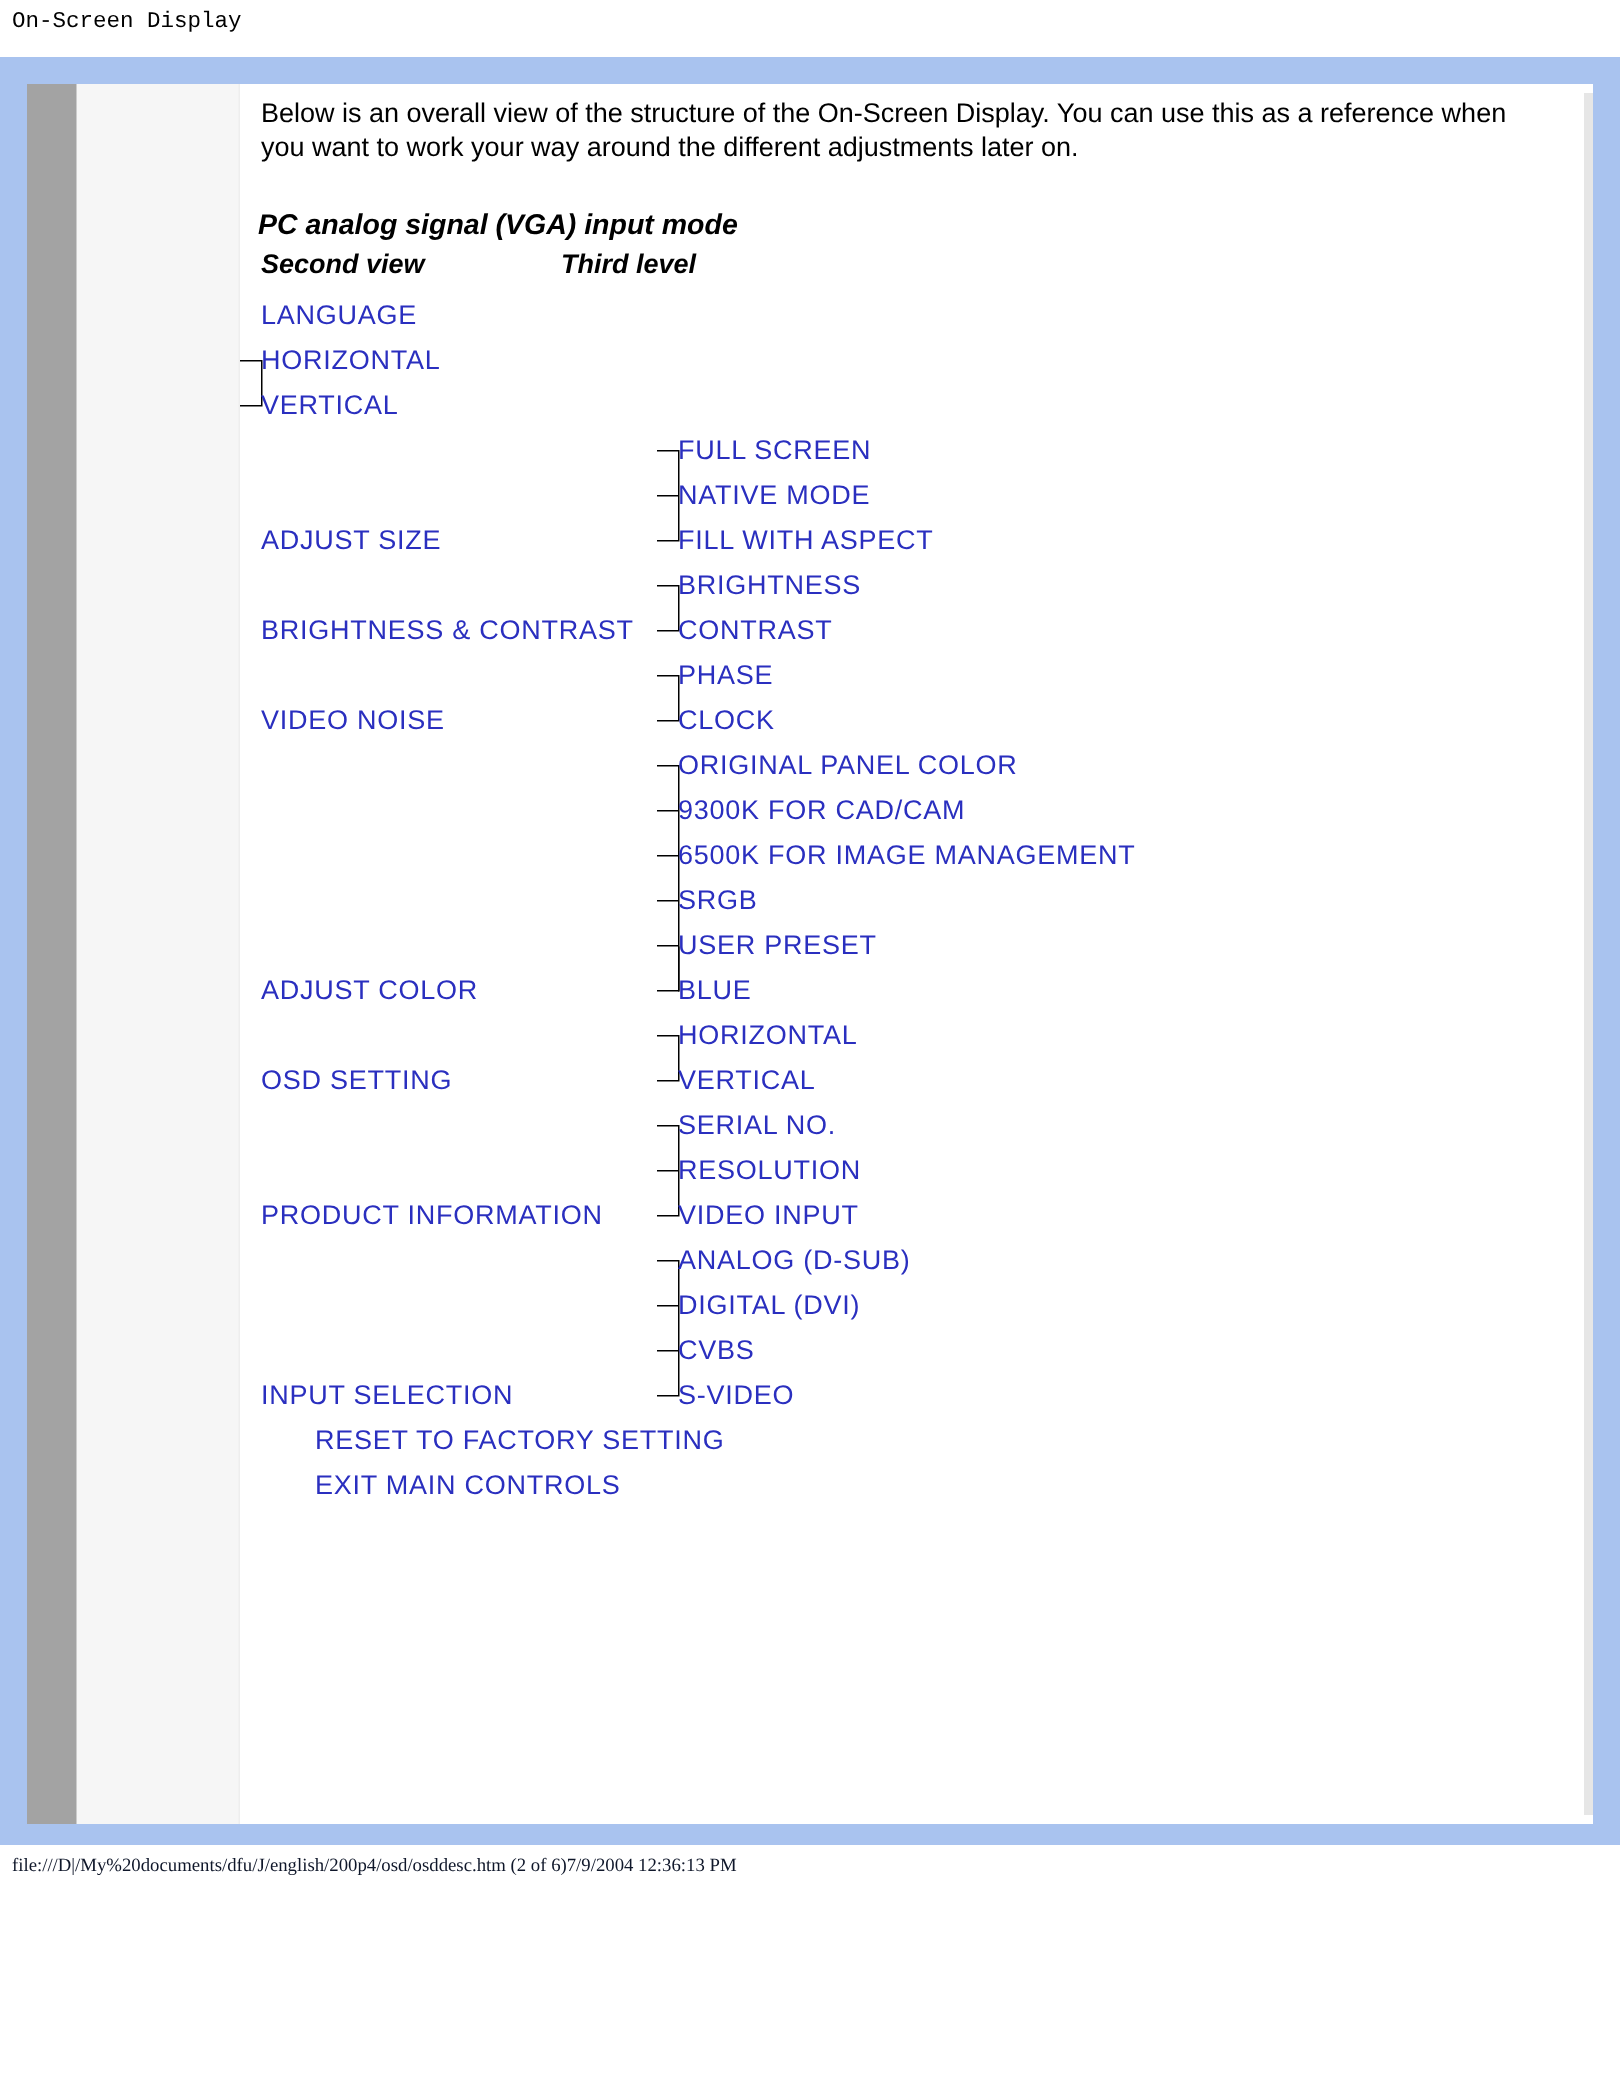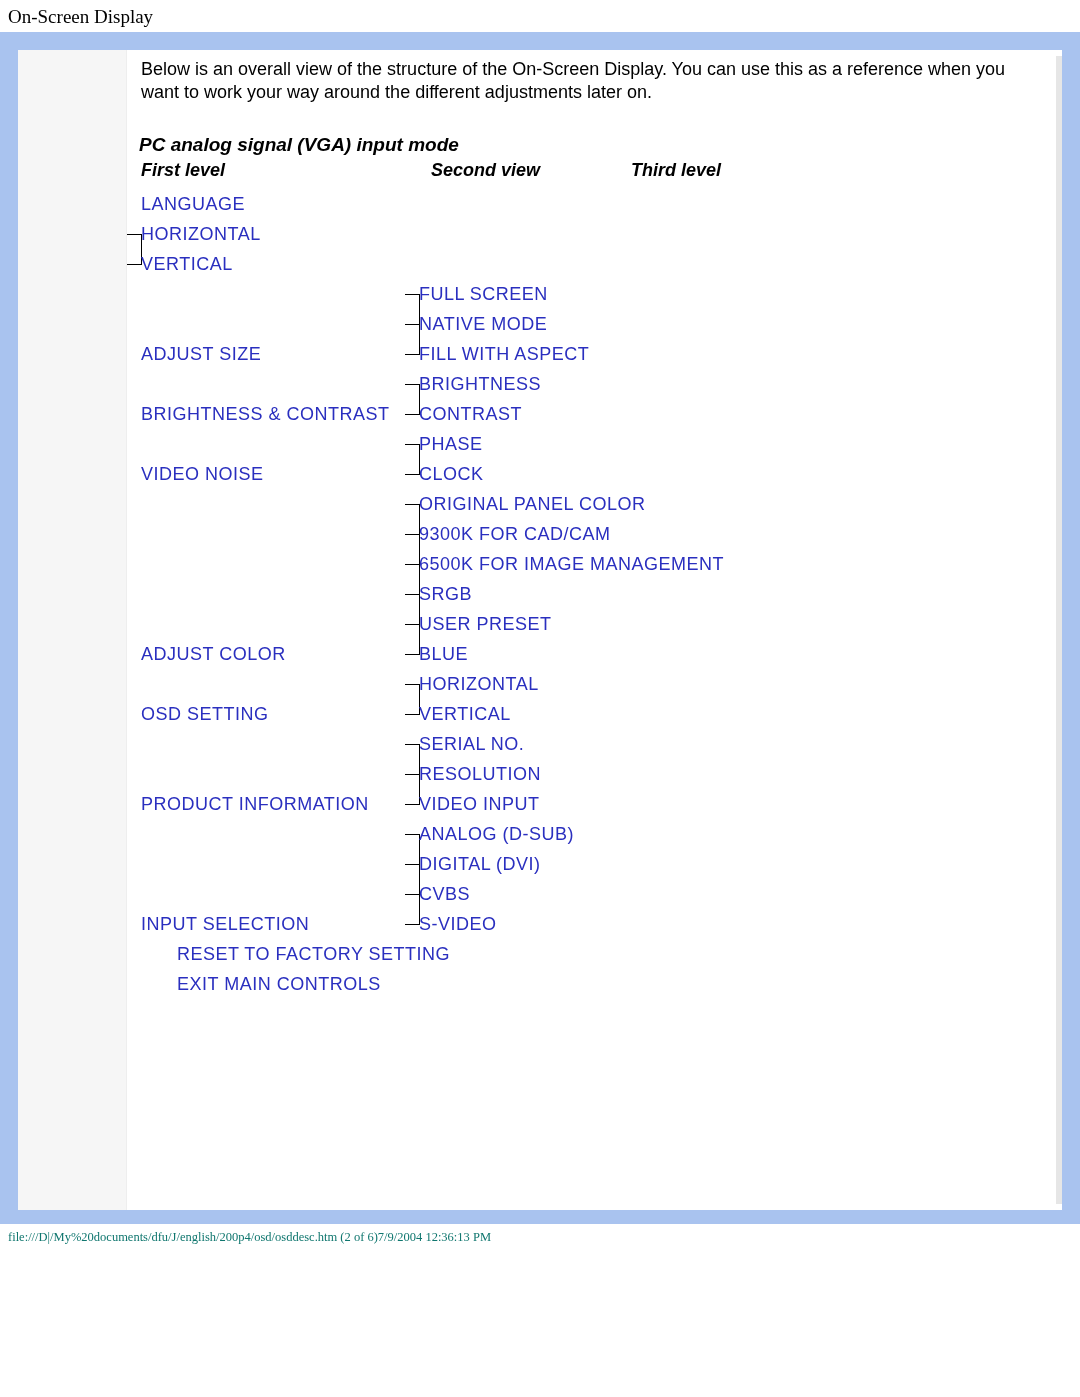--- a/index.html
+++ b/index.html
@@ -3,34 +3,35 @@
 <meta charset="utf-8">
 <style>
   body {
     margin: 0;
     padding: 0;
     font-family: Arial, Helvetica, sans-serif;
     background: #fff;
     font-size: 14px;
   }
   .page-title {
-    font-family: Liberation Serif, serif;
-    font-size: 19px;
-    padding: 6px 8px 4px;
+    font-family: Liberation Mono, monospace;
+    font-size: 15px;
+    padding: 6px 8px 15px;
     color: #000;
   }
   .outer-frame {
     border-top: 18px solid #a9c3ef;
     border-left: 18px solid #a9c3ef;
     border-right: 18px solid #a9c3ef;
     border-bottom: 14px solid #a9c3ef;
-    background: #0f172a;
+    background: #a3a3a3;
     margin: 0;
     min-height: 1160px;
     display: flex;
+    padding-left: 33px;
   }
   .left-gutter {
     width: 108px;
     background: #f6f6f6;
     border-right: 1px solid #eee;
     flex-shrink: 0;
   }
   .content {
     flex: 1;
     background: #fff;
@@ -163,39 +164,38 @@
   }
   .standalone {
     color: #2a2fbf;
     line-height: 30px;
     margin-left: 36px;
   }
   .footer {
     font-family: "Times New Roman", serif;
     font-size: 12.5px;
     padding: 6px 8px 10px;
-    color: #0f766e;
+    color: #0f172a;
   }
 </style>
 </head>
 <body>
 
 <div class="page-title">On-Screen Display</div>
 
 <div class="outer-frame">
   <div class="left-gutter"></div>
   <div class="content">
     <div class="right-scroll-shadow"></div>
 
     <p class="intro">Below is an overall view of the structure of the On-Screen Display. You can use this as a reference when you want to work your way around the different adjustments later on.</p>
 
     <div class="mode-title">PC analog signal (VGA) input mode</div>
 
     <div class="headers">
-      <div class="h1">First level</div>
       <div class="h2">Second view</div>
       <div class="h3">Third level</div>
     </div>
 
     <div class="tree-wrap">
       <ul class="tree" id="tree-root">
           <li class="lvl1">
             <div class="row">
               <div class="lvl1-label">LANGUAGE</div>
             </div>

